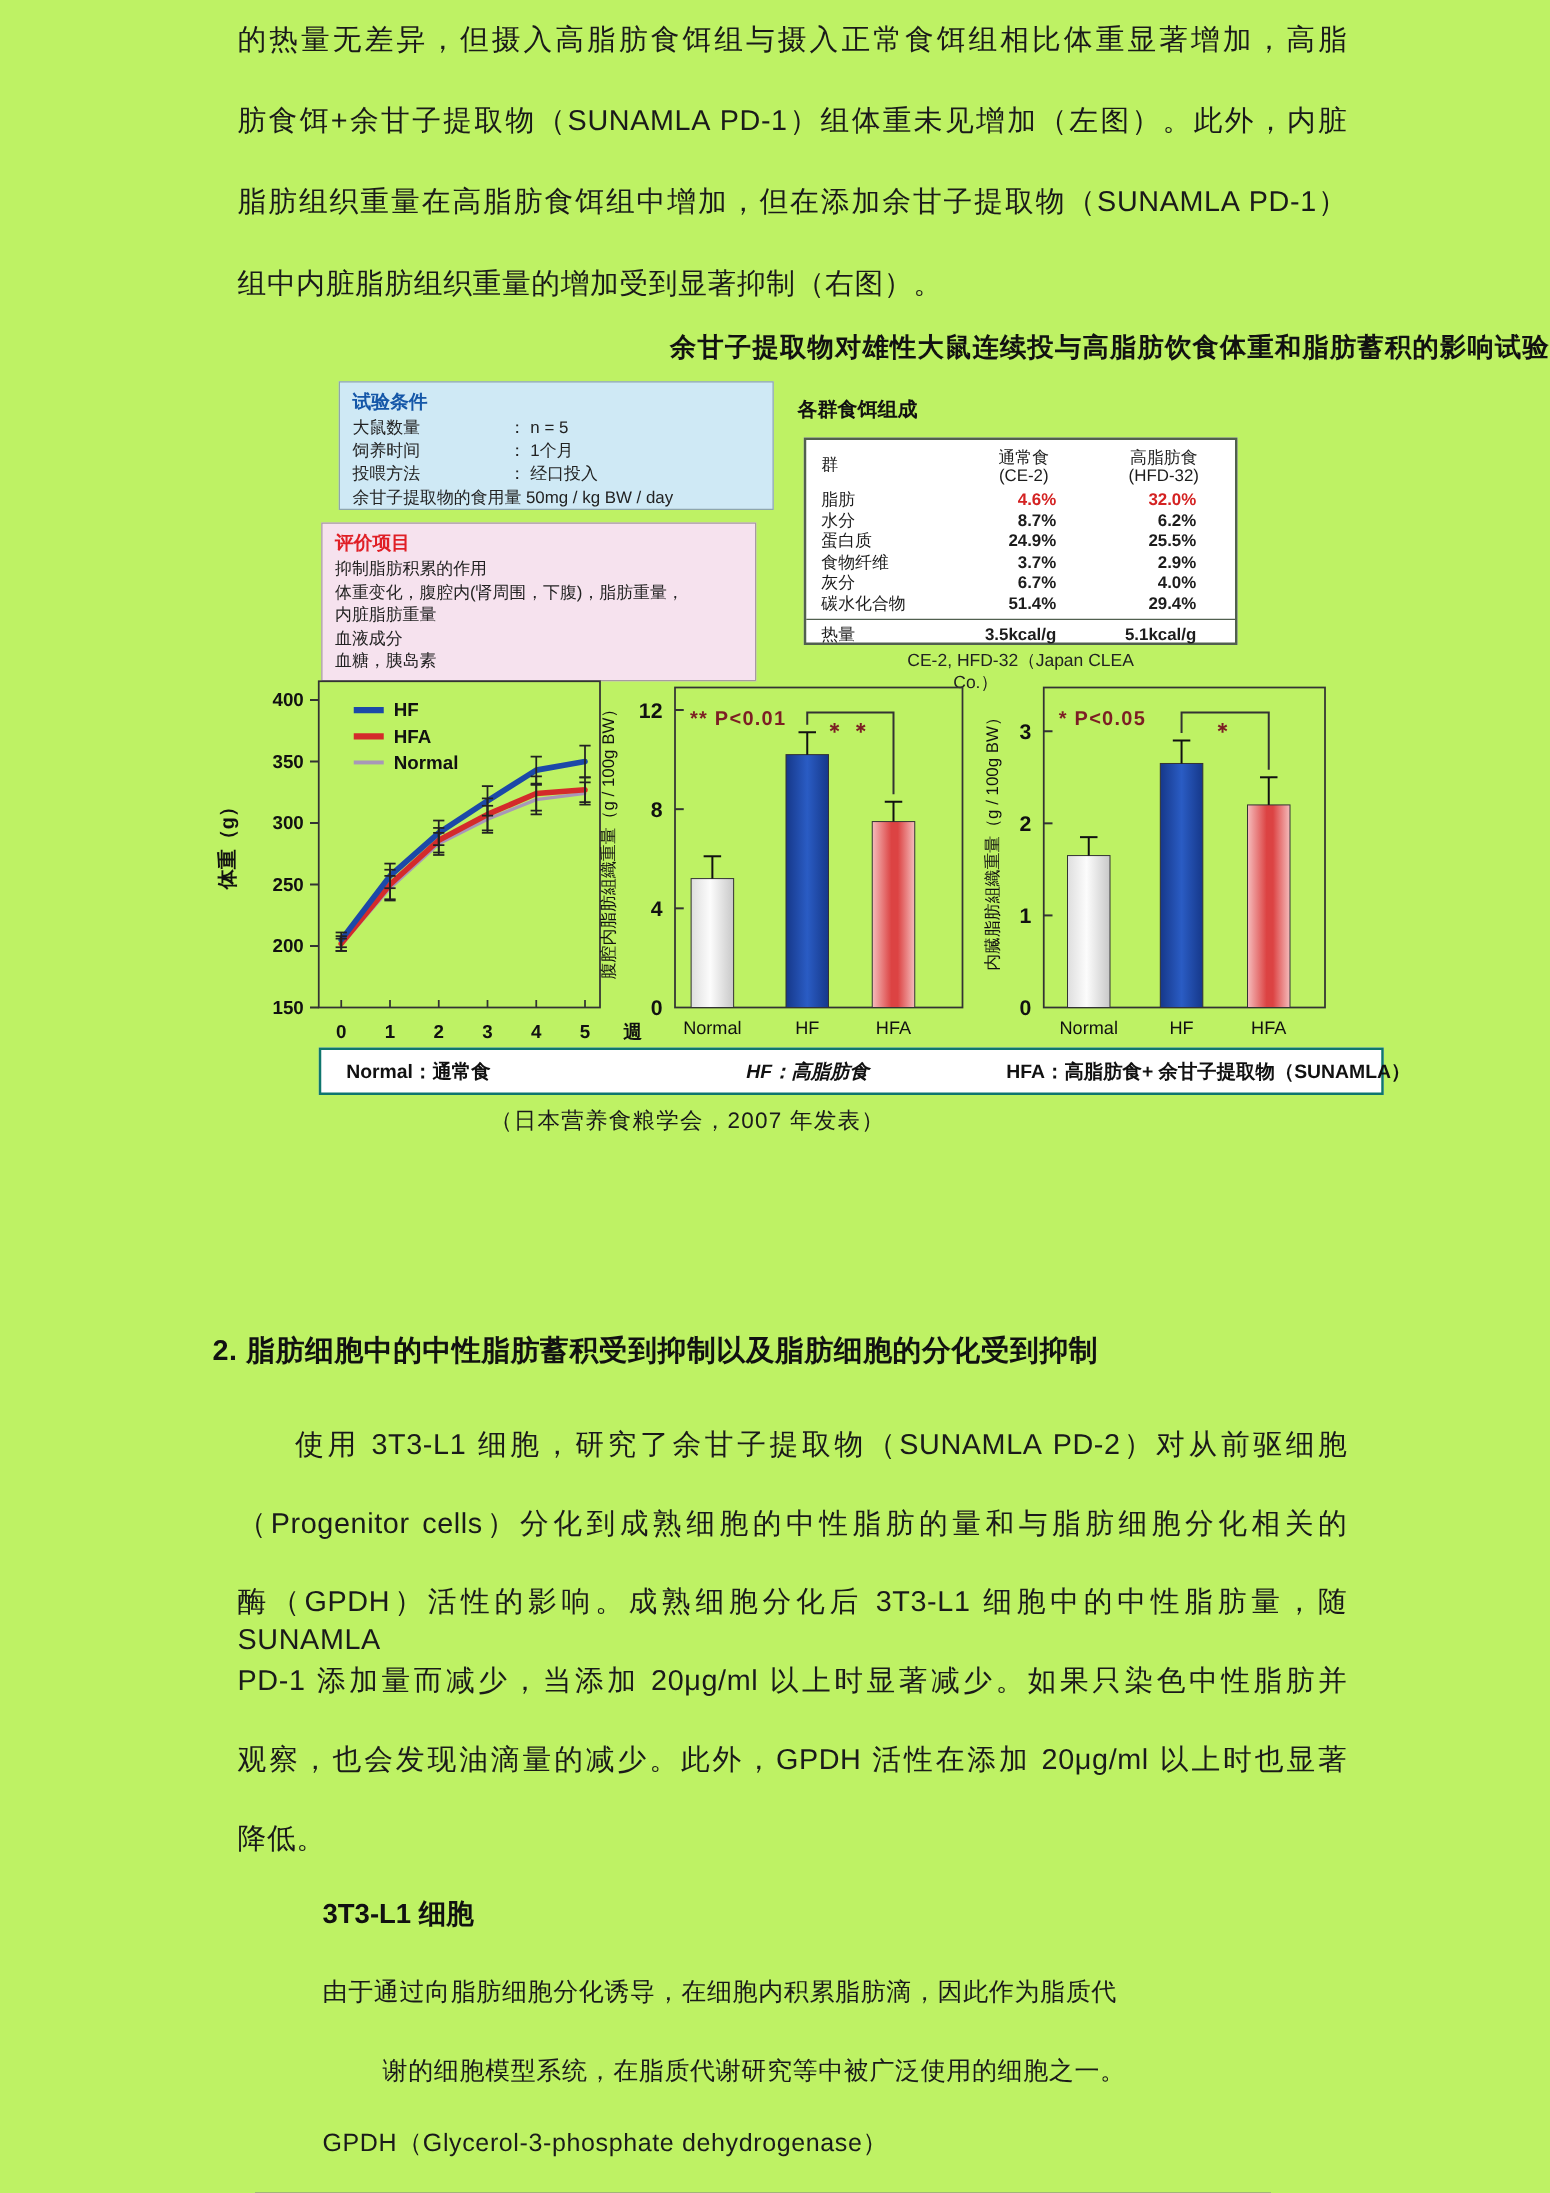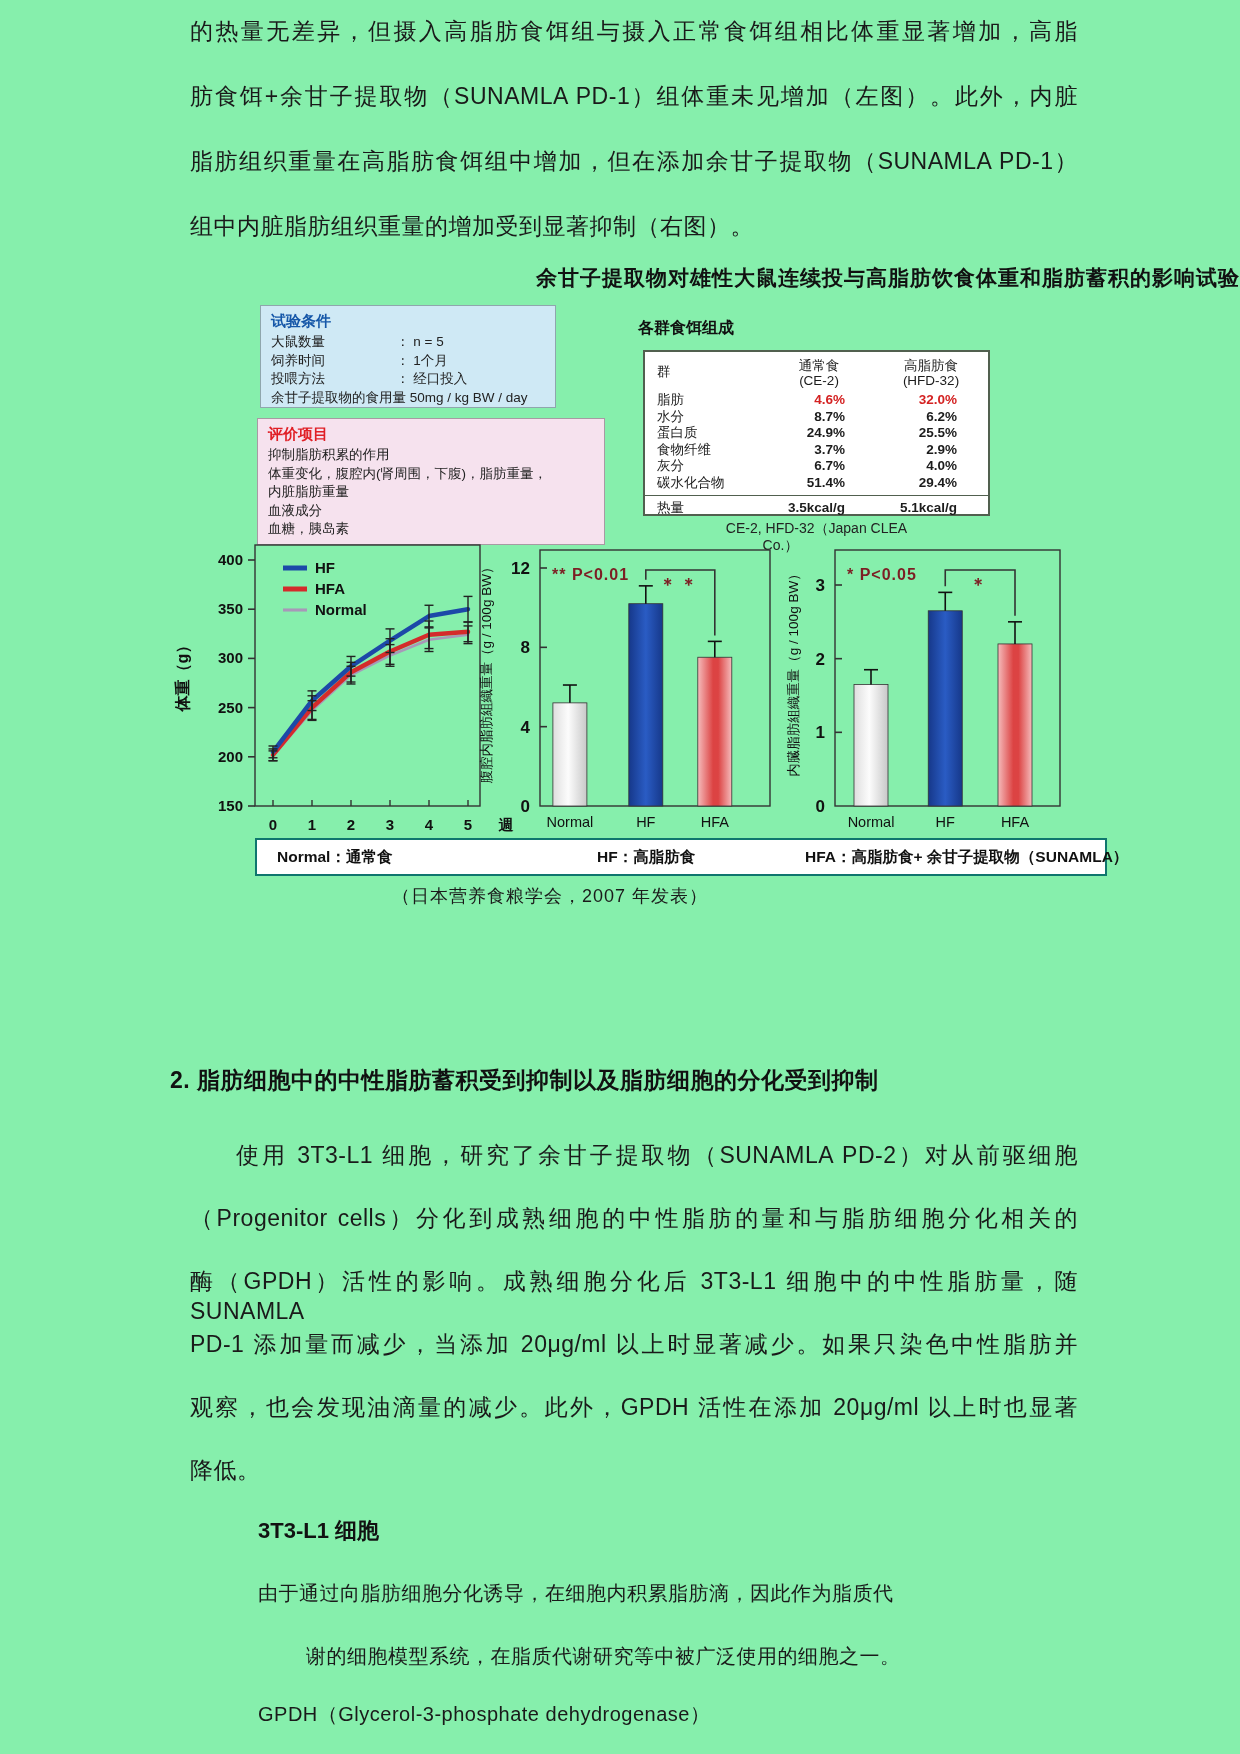--- a/index.html
+++ b/index.html
@@ -1,24 +1,24 @@
 <!DOCTYPE html>
 <html><head>
 <meta charset="utf-8">
 <style>
   html,body{margin:0;padding:0;background:#888;}
-  .page{position:relative;width:1240px;height:1754px;background:#86efac;margin:0 auto;
+  .page{position:relative;width:1240px;height:1754px;background:#bef264;margin:0 auto;
         font-family:"Liberation Sans","DejaVu Sans",sans-serif;color:#1c1c1c;overflow:hidden;}
   .bodyline{position:absolute;left:190px;width:888px;font-size:23px;line-height:30px;
             letter-spacing:0.5px;color:#1a1a1a;}
   .just{text-align:justify;text-align-last:justify;}
   .indent{text-indent:46px;}
   .fig-title{position:absolute;left:0;width:1240px;text-align:right;font-size:21px;
              font-weight:bold;letter-spacing:1px;color:#111;}
-  .cond-box{position:absolute;left:260px;top:305px;width:296px;height:103px;
+  .cond-box{position:absolute;left:271px;top:305px;width:348px;height:103px;
             background:#cfe9f5;border:1px solid #8fa6ad;box-sizing:border-box;padding:6px 10px;}
   .cond-box .hdr{color:#1557a8;font-weight:bold;font-size:15px;margin-bottom:2px;}
   .cond-row{display:flex;font-size:13.5px;line-height:18.5px;color:#222;}
   .cond-row .lbl{width:125px;flex:none;}
   .eval-box{position:absolute;left:257px;top:418px;width:348px;height:127px;
             background:#f6e2ee;border:1px solid #a79aa3;box-sizing:border-box;padding:6px 10px;}
   .eval-box .hdr{color:#e01f26;font-weight:bold;font-size:15px;margin-bottom:2px;}
   .eval-line{font-size:13.5px;line-height:18.5px;color:#222;}
   .tbl-title{position:absolute;left:638px;top:318px;font-size:16px;font-weight:bold;color:#111;}
   .diet-table{position:absolute;left:643px;top:350px;width:347px;height:166px;
@@ -330,21 +330,21 @@
         <line x1="228" y1="86.83333333333331" x2="242" y2="86.83333333333331" stroke="#111" stroke-width="1.6"></line>
         <text x="235" y="292" font-size="14.5" text-anchor="middle" font-weight="normal" fill="#111">HFA</text>
         <text x="67" y="45" font-size="16" text-anchor="start" font-weight="bold" fill="#7c1f24" letter-spacing="1">* P&lt;0.05</text>
         <path d="M 165.25 51.366666666666674 L 165.25 35 L 235 35 L 235 80.83333333333331" fill="none" stroke="#333" stroke-width="1.6"></path>
         <text x="200.125" y="55" font-size="17" text-anchor="middle" font-weight="bold" fill="#7c1f24" letter-spacing="4">＊</text>
       </svg>
   </div>
 
   <div class="legend-box">
     <span style="left:20px;">Normal：通常食</span>
-    <span style="left:340px;">HF：高脂肪食</span>
+    <span style="left:340px;font-style:italic;">HF：高脂肪食</span>
     <span style="left:548px;">HFA：高脂肪食+ 余甘子提取物（SUNAMLA）</span>
   </div>
 
   <div class="citation">（日本营养食粮学会，2007 年发表）</div>
 
   <div class="sec-head" style="top:1065px;">2. 脂肪细胞中的中性脂肪蓄积受到抑制以及脂肪细胞的分化受到抑制</div>
   <div class="bodyline just indent" style="top:1140px;">使用 3T3-L1 细胞，研究了余甘子提取物（SUNAMLA PD-2）对从前驱细胞</div>
   <div class="bodyline just" style="top:1203px;">（Progenitor cells）分化到成熟细胞的中性脂肪的量和与脂肪细胞分化相关的</div>
   <div class="bodyline just" style="top:1266px;">酶（GPDH）活性的影响。成熟细胞分化后 3T3-L1 细胞中的中性脂肪量，随 SUNAMLA</div>
   <div class="bodyline just" style="top:1329px;">PD-1 添加量而减少，当添加 20μg/ml 以上时显著减少。如果只染色中性脂肪并</div>

